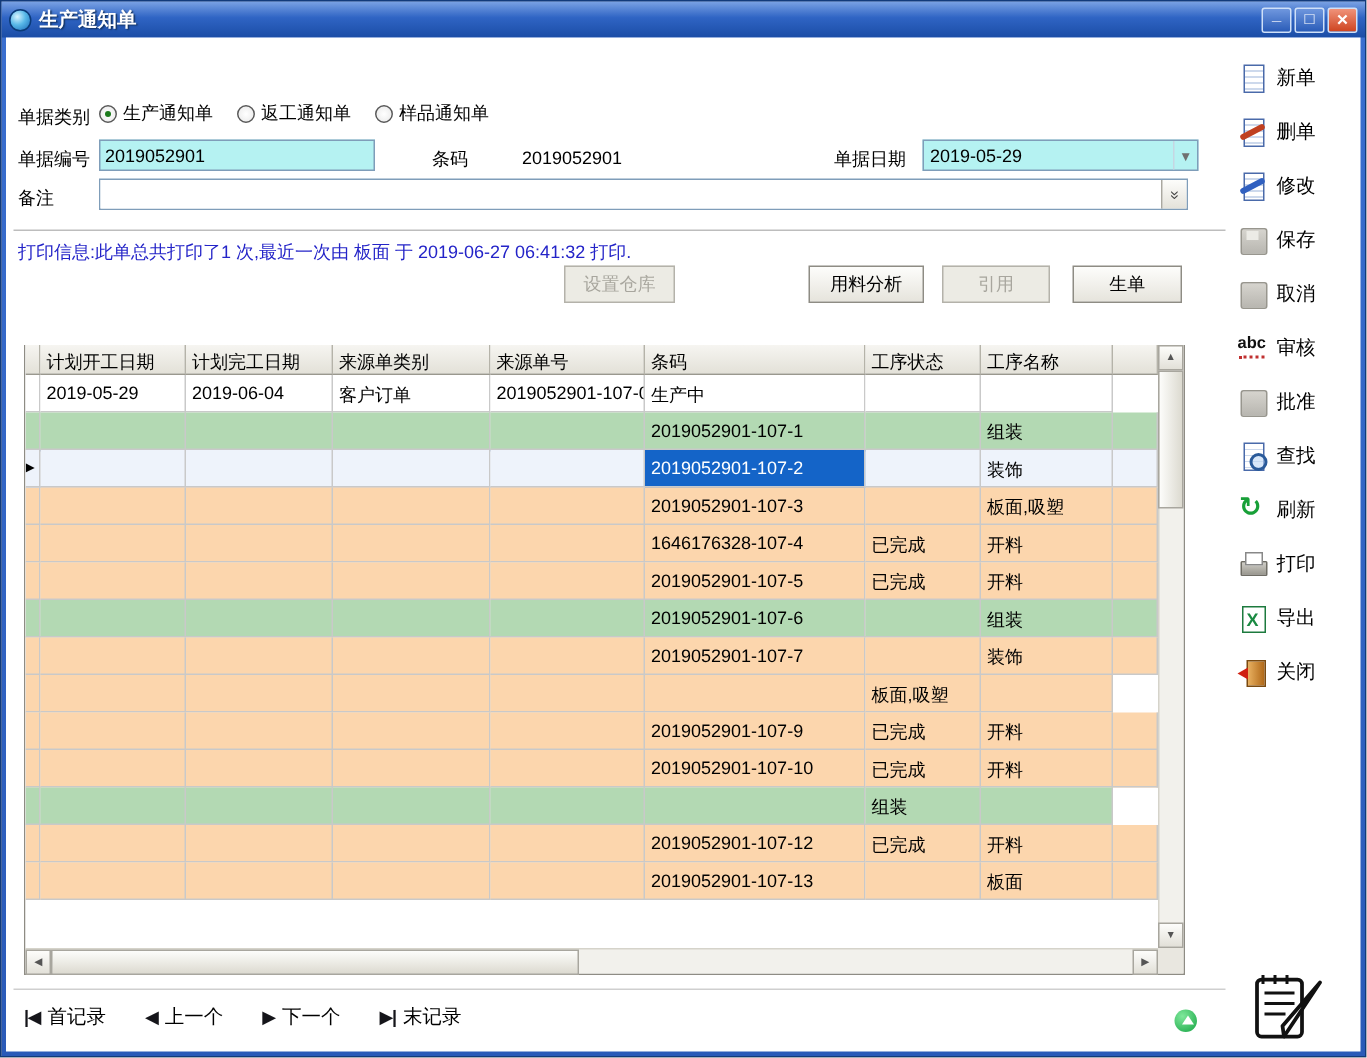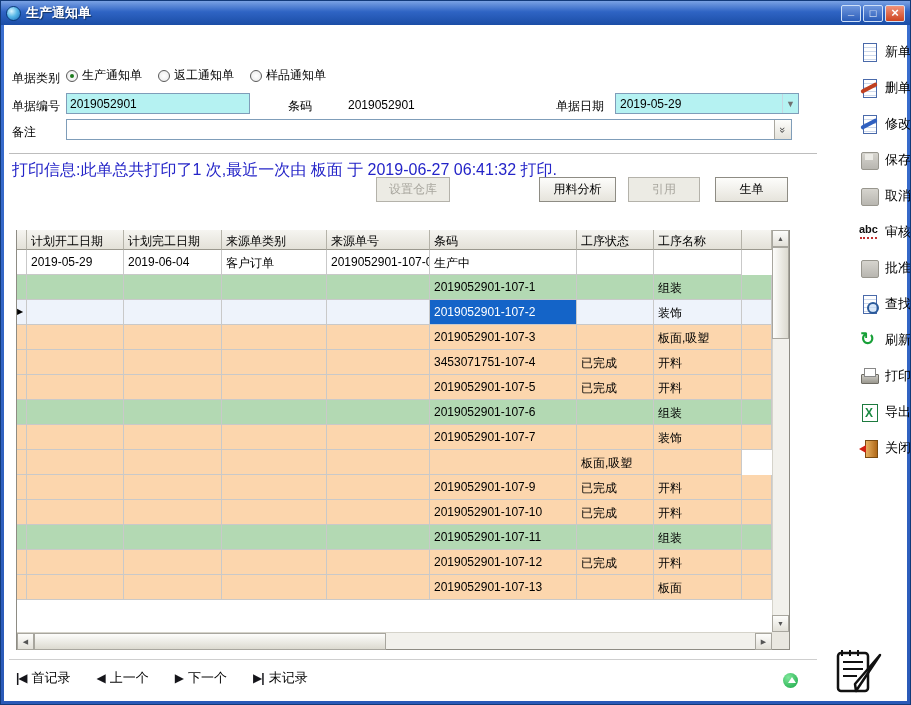--- a/index.html
+++ b/index.html
@@ -53,21 +53,21 @@
     justify-content:center; color:#707070; font-size:9px; border-left:1px solid #c6d6e2; cursor:pointer; }
   #remark-wrap{ position:absolute; left:62px; top:94px; width:726px; height:21px;
     border:1px solid #7f9db9; display:flex; background:#fff; }
   #inp-remark{ flex:1; border:none; outline:none; font-size:12px; padding:2px 3px; }
   #remark-drop{ width:17px; background:linear-gradient(#fdfdfb,#e4e2da); border-left:1px solid #aaa8a0;
     display:flex; align-items:center; justify-content:center; cursor:pointer; }
   #remark-drop::before{ content:"»"; display:inline-block; transform:rotate(90deg); font-size:11px; color:#444; }
 
   .sep{ position:absolute; left:5px; top:128px; width:808px; height:2px;
     border-top:1px solid #bdbdbd; border-bottom:1px solid #fff; }
-  #printinfo{ position:absolute; left:8px; top:135px; color:var(--info-blue); font-size:16px; }
+  #printinfo{ position:absolute; left:8px; top:135px; color:var(--info-blue); font-size:12px; }
 
   #abtns{ position:absolute; left:0; top:152px; width:810px; height:26px; }
   .abtn{ position:absolute; top:0; height:25px; background:linear-gradient(#fdfdfb,#e6e4dc);
     border:1px solid #8e8c84; font-size:12px; color:#000; cursor:pointer;
     font-family:"Liberation Sans","DejaVu Sans",sans-serif; }
   .abtn.disabled{ color:#a8a69e; background:#ecebe4; border-color:#b4b2aa; }
   .abtn.p0{ left:372px; width:74px; }
   .abtn.p1{ left:535px; width:77px; }
   .abtn.p2{ left:624px; width:72px; }
   .abtn.p3{ left:711px; width:73px; }
@@ -113,21 +113,21 @@
   .sb-left{ left:0; top:0; } .sb-right{ right:0; top:0; }
   .sb-up::before{ content:"▲"; } .sb-down::before{ content:"▼"; }
   .sb-left::before{ content:"◀"; } .sb-right::before{ content:"▶"; }
   .vthumb{ position:absolute; right:0; top:17px; width:17px; height:92px;
     background:linear-gradient(90deg,#fdfdfb,#dcdad0); border:1px solid #a8a69e; cursor:pointer; }
   .hthumb{ position:absolute; left:17px; top:0; width:352px; height:17px;
     background:linear-gradient(#fdfdfb,#dcdad0); border:1px solid #a8a69e; cursor:pointer; }
 
   
   #sidebar{ position:absolute; left:821px; top:15px; width:86px; }
-  .sitem{ display:flex; align-items:center; gap:6px; height:24px; margin-bottom:12px; cursor:pointer;justify-content:flex-end; }
+  .sitem{ display:flex; align-items:center; gap:6px; height:24px; margin-bottom:12px; cursor:pointer; }
   .slabel{ font-size:13px; color:#000; }
   .icon{ width:20px; height:20px; position:relative; flex:none; }
 
   .icon-new-doc::before, .icon-delete-doc::before, .icon-edit-doc::before,
   .icon-search-doc::before{
     content:""; position:absolute; left:4px; top:1px; width:12px; height:17px;
     background:repeating-linear-gradient(180deg,#fff 0 3px,#cdd9ec 3px 4px);
     border:1px solid #4a6aaa; }
   .icon-delete-doc::after{ content:""; position:absolute; left:1px; top:8px; width:18px; height:4px;
     background:#c04020; transform:rotate(-28deg); border-radius:2px; }
@@ -289,21 +289,21 @@
               <div class="tcell c5"></div>
               <div class="tcell c6">板面,吸塑</div>
               <div class="tcell"></div>
             </div>
             <div class="trow row-orange">
               <div class="tcell ind"></div>
               <div class="tcell c0"></div>
               <div class="tcell c1"></div>
               <div class="tcell c2"></div>
               <div class="tcell c3"></div>
-              <div class="tcell c4">3453071751-107-4</div>
+              <div class="tcell c4">1646176328-107-4</div>
               <div class="tcell c5">已完成</div>
               <div class="tcell c6">开料</div>
               <div class="tcell"></div>
             </div>
             <div class="trow row-orange">
               <div class="tcell ind"></div>
               <div class="tcell c0"></div>
               <div class="tcell c1"></div>
               <div class="tcell c2"></div>
               <div class="tcell c3"></div>
@@ -365,21 +365,20 @@
               <div class="tcell c5">已完成</div>
               <div class="tcell c6">开料</div>
               <div class="tcell"></div>
             </div>
             <div class="trow row-green">
               <div class="tcell ind"></div>
               <div class="tcell c0"></div>
               <div class="tcell c1"></div>
               <div class="tcell c2"></div>
               <div class="tcell c3"></div>
-              <div class="tcell c4">2019052901-107-11</div>
               <div class="tcell c5"></div>
               <div class="tcell c6">组装</div>
               <div class="tcell"></div>
             </div>
             <div class="trow row-orange">
               <div class="tcell ind"></div>
               <div class="tcell c0"></div>
               <div class="tcell c1"></div>
               <div class="tcell c2"></div>
               <div class="tcell c3"></div>

